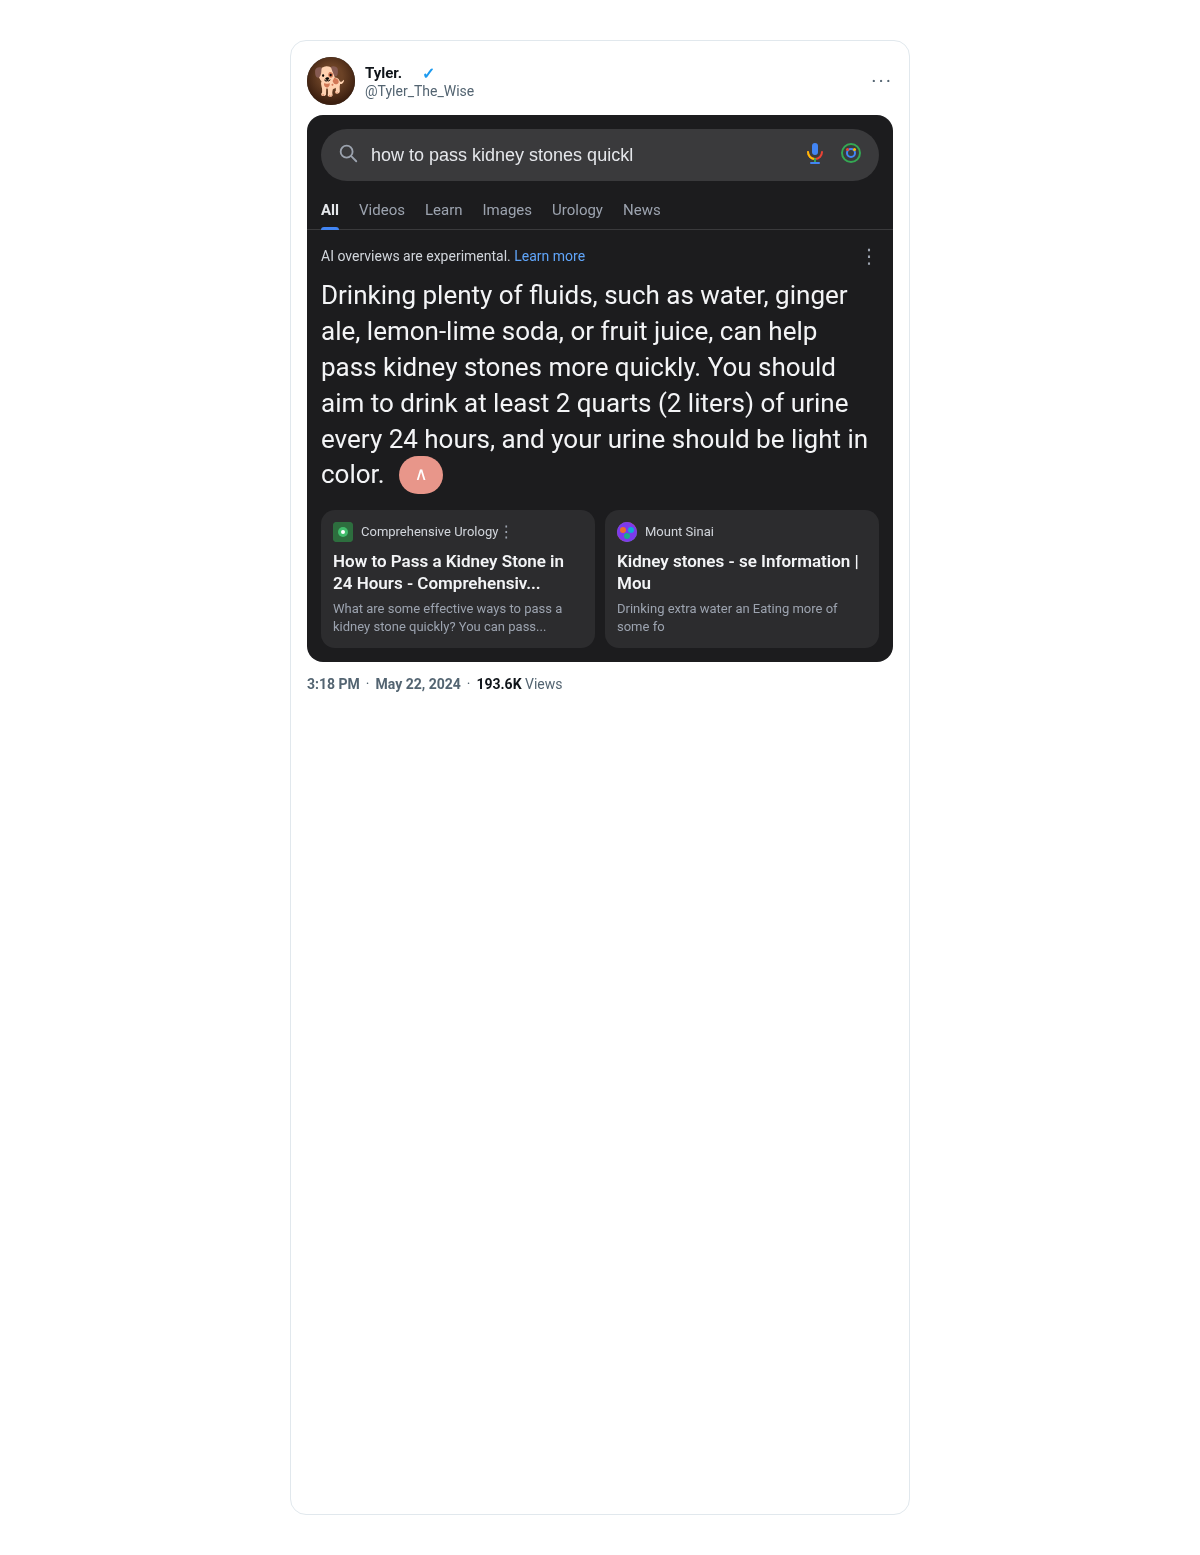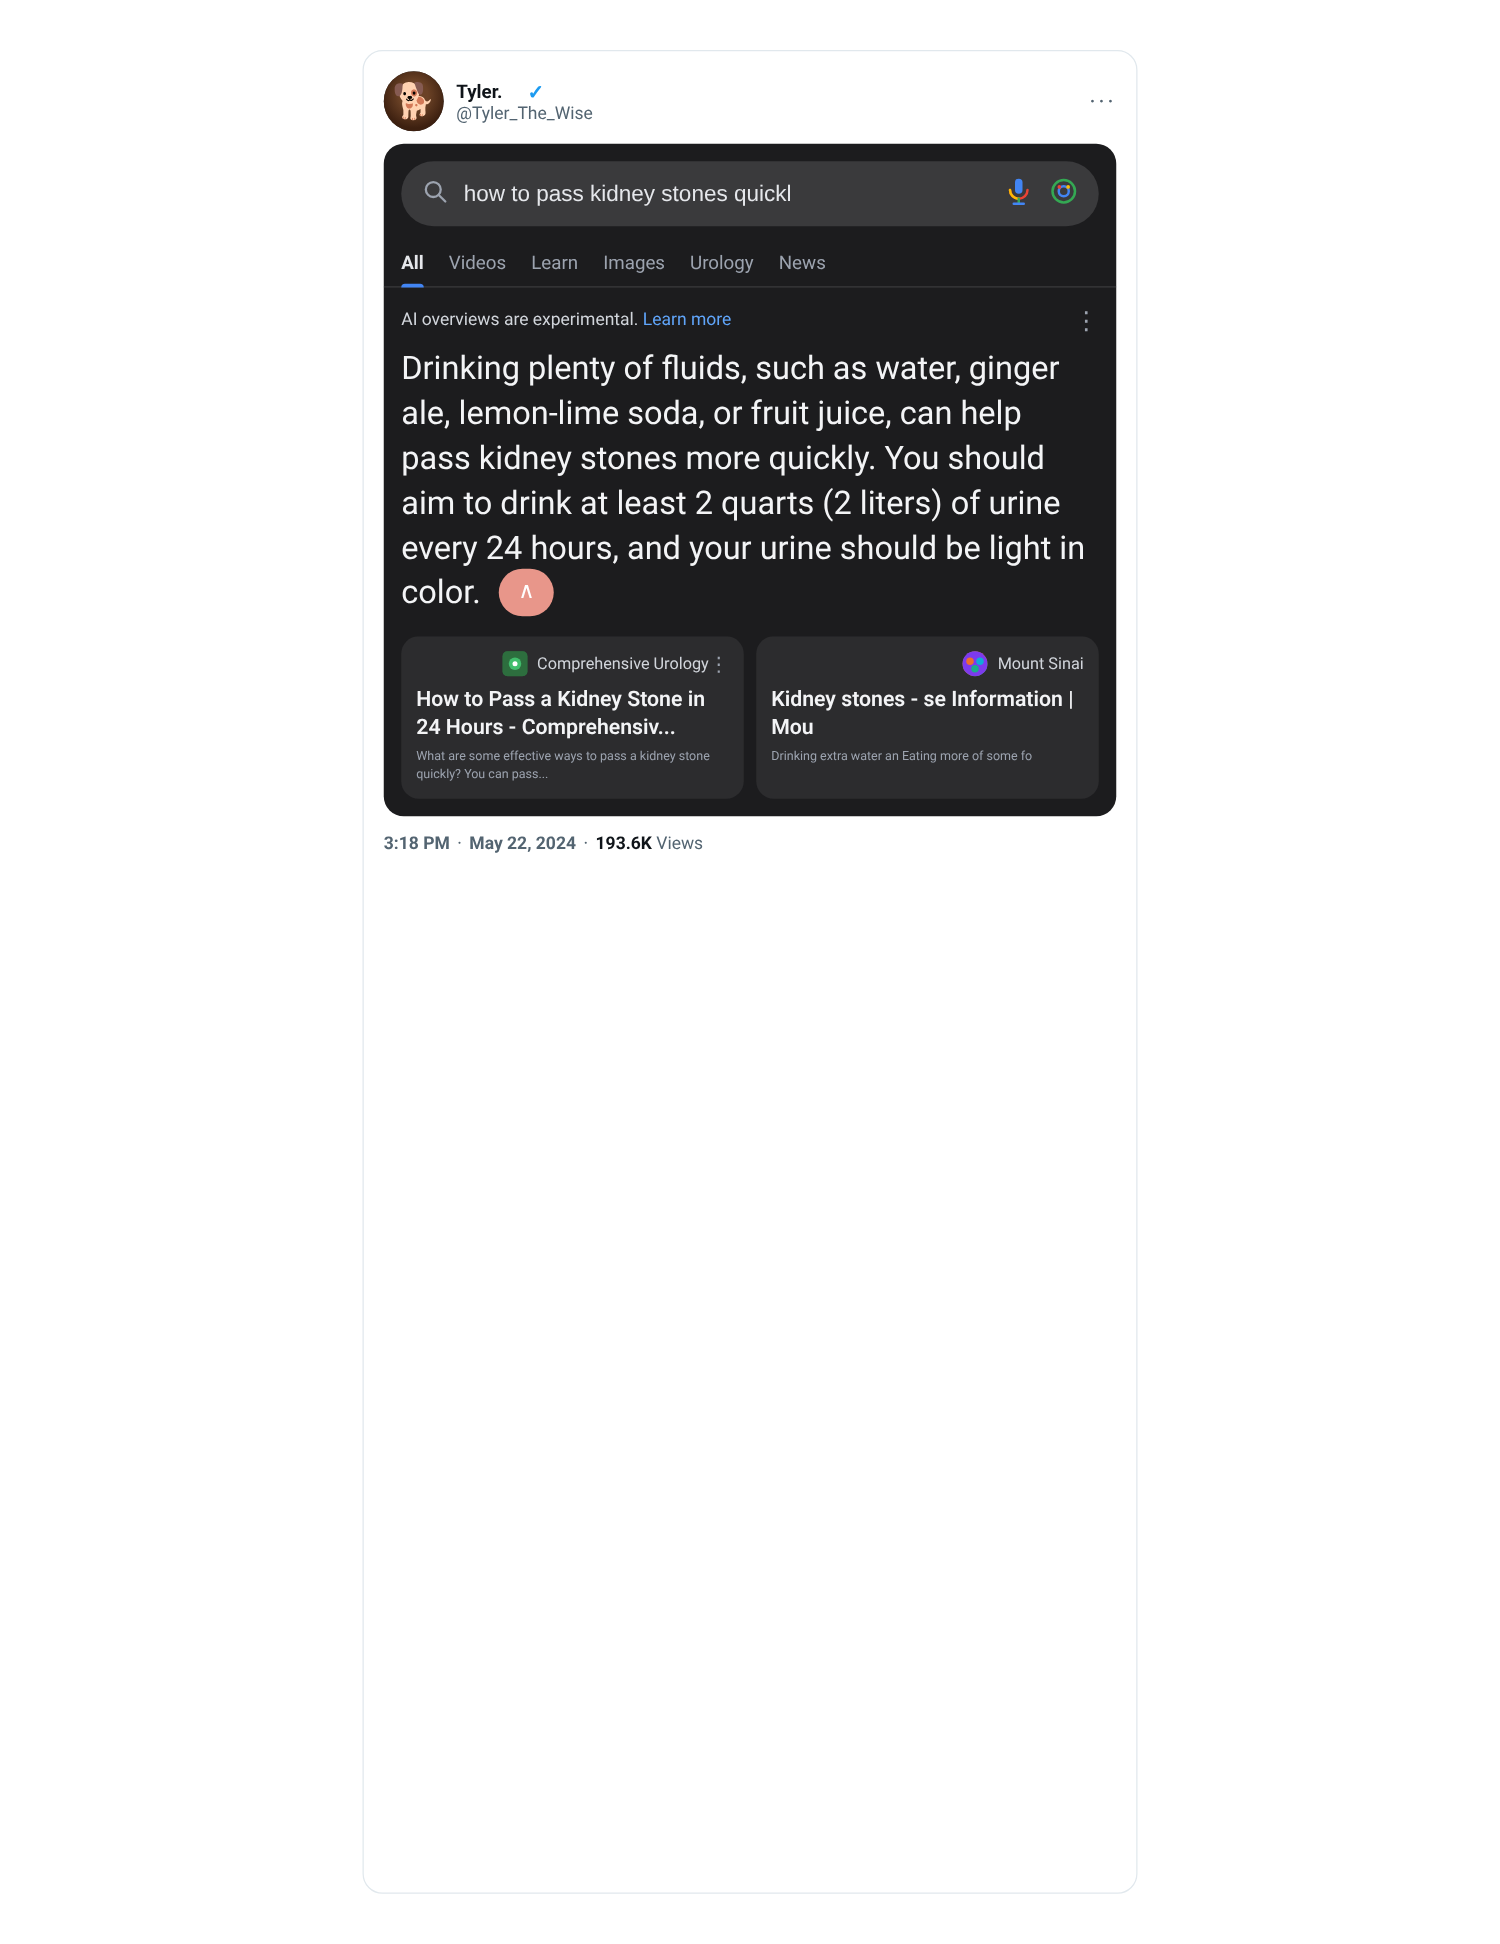--- a/index.html
+++ b/index.html
@@ -244,21 +244,21 @@
       background: #2c2c2e;
       border-radius: 14px;
       padding: 12px;
       flex: 1;
       min-width: 0;
     }
 
     .source-header {
       display: flex;
       align-items: center;
-      justify-content: flex-end;
+      justify-content: flex-start;
       margin-bottom: 8px;
     }
 
     .source-name-row {
       display: flex;
       align-items: center;
       gap: 8px;
     }
 
     .source-favicon {
@@ -281,21 +281,21 @@
 
     .source-title {
       font-size: 17px;
       font-weight: 600;
       color: #f3f4f6;
       line-height: 1.3;
       margin-bottom: 6px;
     }
 
     .source-desc {
-      font-size: 10px;
+      font-size: 13px;
       color: #9ca3af;
       line-height: 1.4;
     }
 
     
     .tweet-footer {
       display: flex;
       align-items: center;
       gap: 6px;
       font-size: 14px;

